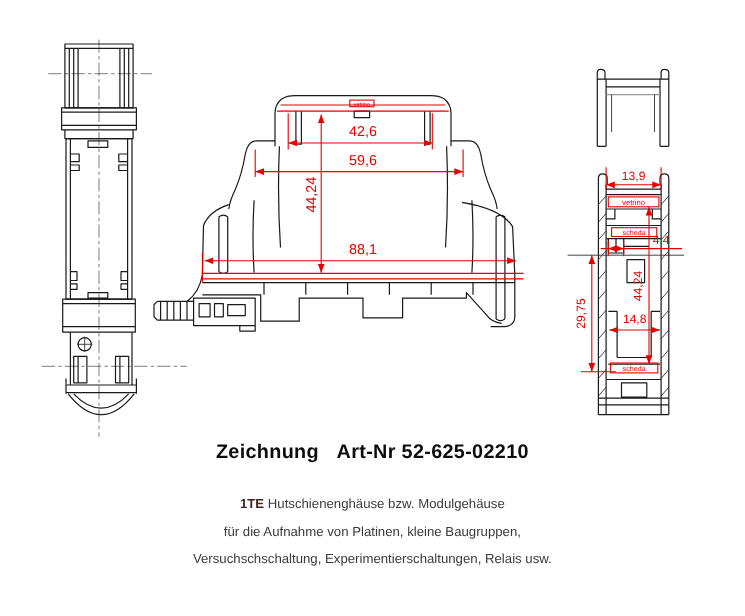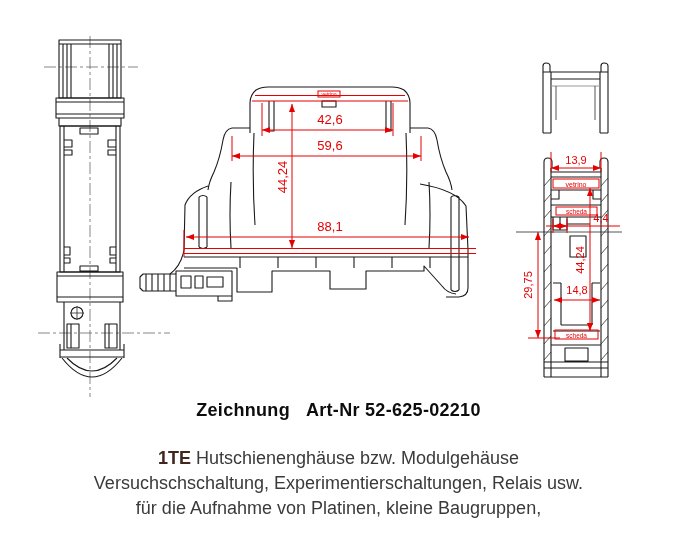--- a/index.html
+++ b/index.html
@@ -11,21 +11,21 @@
   .blkthin{stroke:#2a2a2a;fill:none;stroke-width:0.8;}
   .gray{stroke:#999;fill:none;stroke-width:1;}
   .cl{stroke:#555;fill:none;stroke-width:0.7;stroke-dasharray:12 3 3 3;}
   .red{stroke:#e60000;fill:none;stroke-width:1;}
   .dtxt{fill:#e60000;font-family:"Liberation Sans",sans-serif;}
   
   .caption{position:absolute;left:0;top:400px;width:677px;text-align:center;
            font-weight:bold;font-size:18px;color:#0d0d0d;letter-spacing:0.3px;}
   .caption .gap{display:inline-block;width:16px;}
   .desc{position:absolute;left:0;top:446px;width:677px;text-align:center;
-        font-size:18px;line-height:25px;color:#3a3a3a;}
+        font-size:12px;line-height:25px;color:#3a3a3a;}
   .desc .em{font-weight:bold;color:#40261c;}
 </style>
 </head>
 <body>
 
 <div class="stage">
 
   <svg class="drawing" width="677" height="435" viewBox="0 0 677 435">
     <defs>
       <marker id="arr" viewBox="0 0 10 10" refX="10" refY="5" markerWidth="8" markerHeight="8" orient="auto-start-reverse">
@@ -162,17 +162,17 @@
       <text class="dtxt" x="576.5" y="337.5" font-size="6.5" text-anchor="middle">scheda</text>
     </g>
   </svg>
 
   <div class="caption">
     <span>Zeichnung</span><span class="gap"></span><span>Art-Nr 52-625-02210</span>
   </div>
 
   <div class="desc">
     <div><span class="em">1TE</span><span> Hutschienenghäuse bzw. Modulgehäuse</span></div>
+    <div>für die Aufnahme von Platinen, kleine Baugruppen,</div>
     <div>Versuchschschaltung, Experimentierschaltungen, Relais usw.</div>
-    <div>für die Aufnahme von Platinen, kleine Baugruppen,</div>
   </div>
 
 </div>
 
 </body></html>

